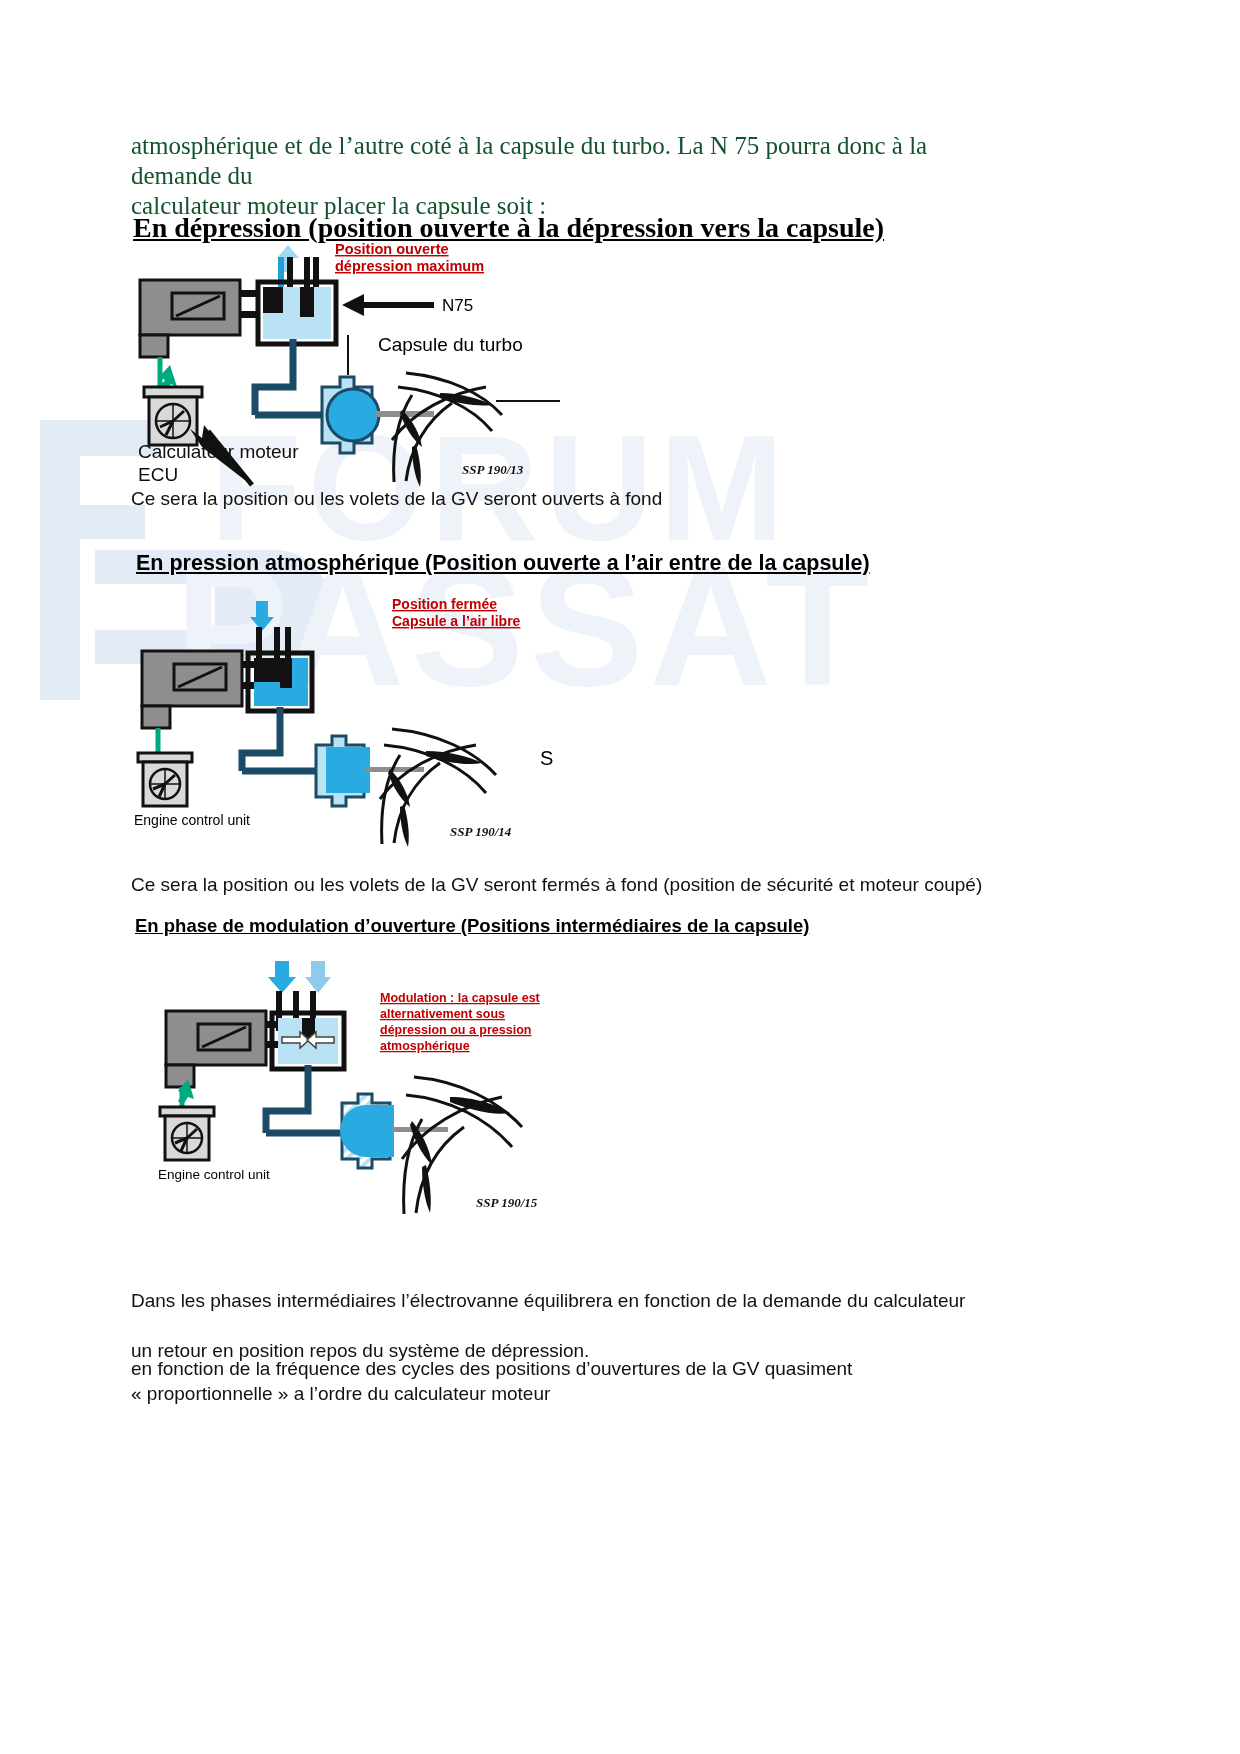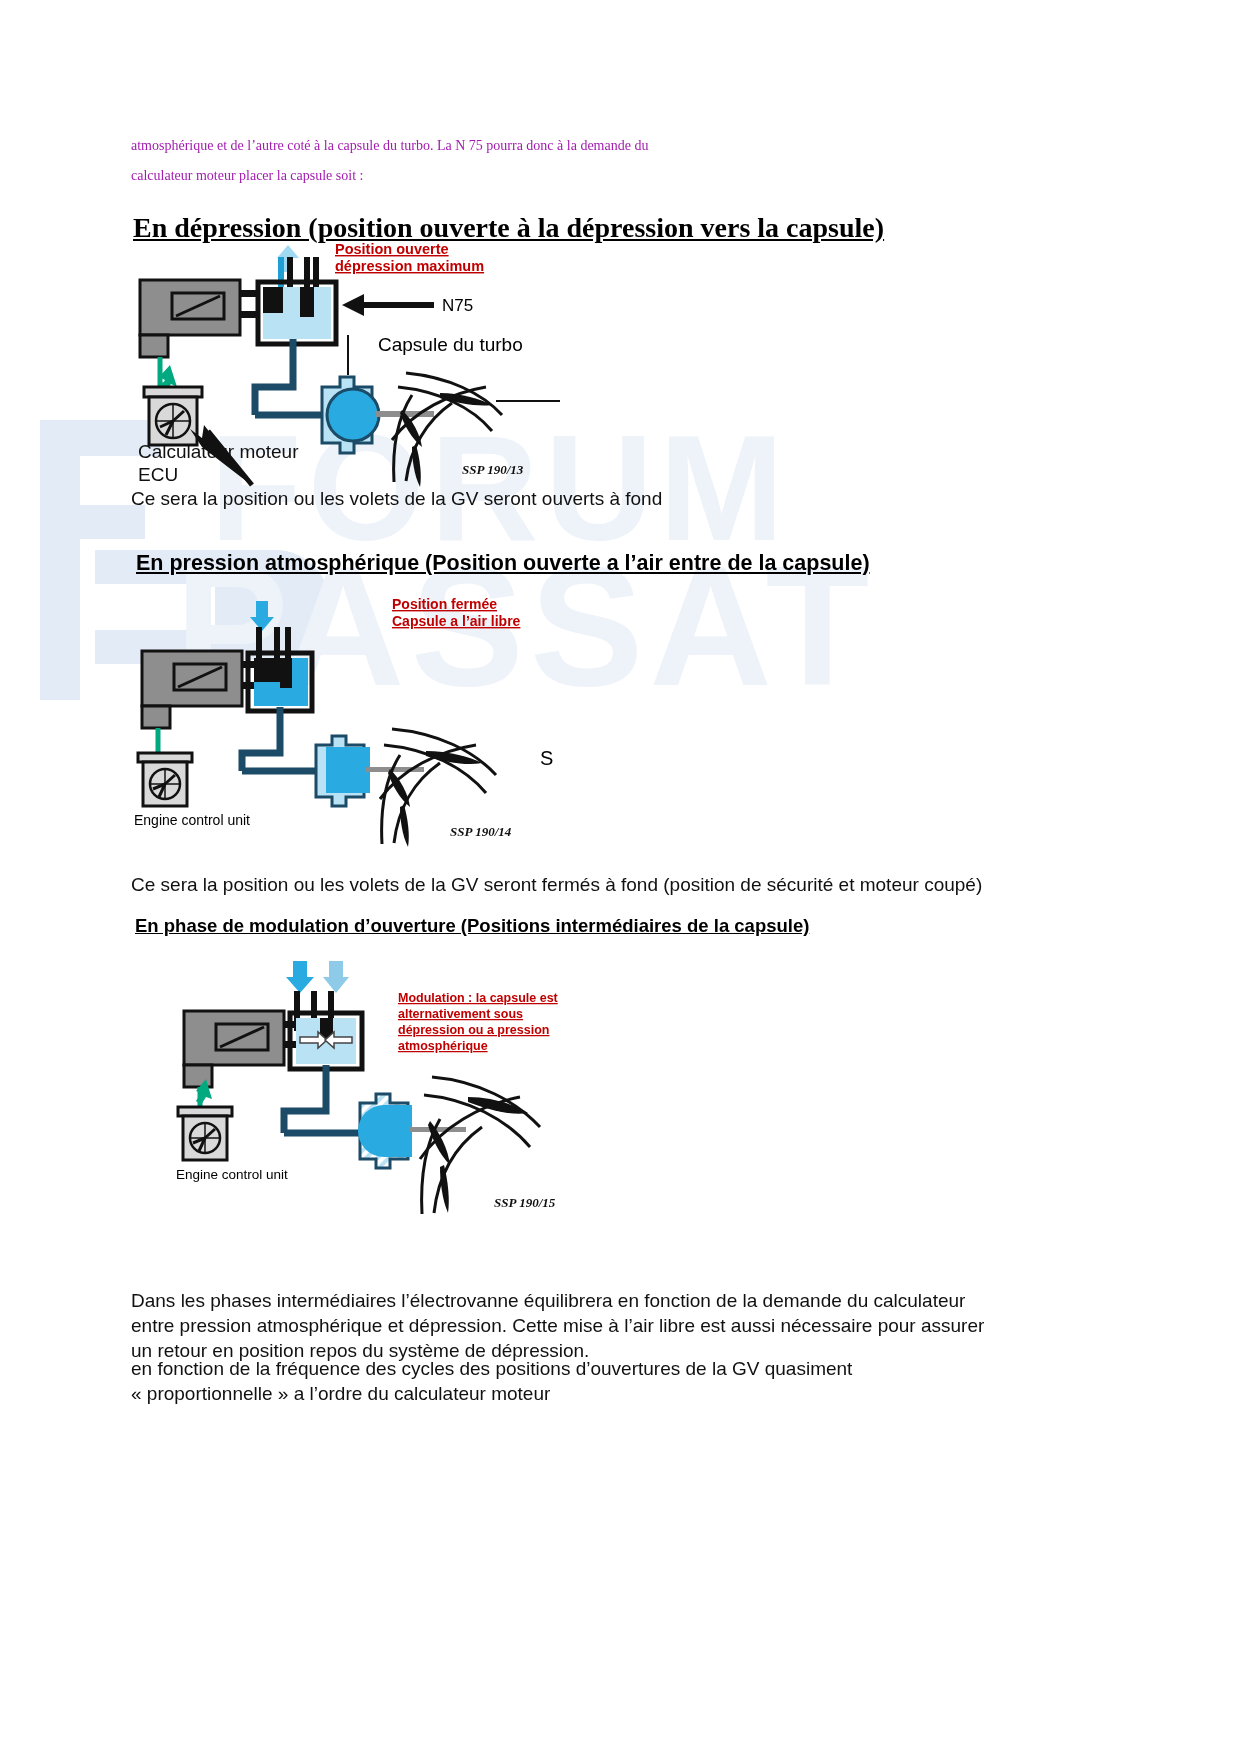--- a/index.html
+++ b/index.html
@@ -38,23 +38,23 @@
   .content {
     position: absolute;
     left: 0; top: 0;
     width: 1240px;
     z-index: 2;
   }
 
   .p-serif {
     position: absolute;
     font-family: "Liberation Serif", serif;
-    font-size: 14px;
+    font-size: 25px;
     line-height: 30px;
-    color: #a21caf;
+    color: #14532d;
   }
 
   .h-serif-bold {
     position: absolute;
     font-family: "Liberation Serif", serif;
     font-weight: bold;
     font-size: 21px;
     text-decoration: underline;
     white-space: nowrap;
   }
@@ -290,21 +290,21 @@
         </g>
 
         <text class="blacklabel" x="4" y="232" font-size="14">Engine control unit</text>
       </svg>
     </div>
 
     <div class="p-sans" style="left:131px; top:872px;">Ce sera la position ou les volets de la GV seront fermés à fond (position de sécurité et moteur coupé)</div>
 
     <div class="h-sans-bold" style="left:135px; top:915px; font-size:18.5px;">En phase de modulation d’ouverture (Positions intermédiaires de la capsule)</div>
 
-    <div class="diagram" style="left:176px; top:955px;">
+    <div class="diagram" style="left:158px; top:955px;">
       <svg width="440" height="275" viewBox="0 0 440 275">
 
         <text class="redlabel" x="222" y="47" font-size="12.5">Modulation : la capsule est</text>
         <text class="redlabel" x="222" y="63" font-size="12.5">alternativement sous</text>
         <text class="redlabel" x="222" y="79" font-size="12.5">dépression ou a pression</text>
         <text class="redlabel" x="222" y="95" font-size="12.5">atmosphérique</text>
 
         <g>
           <path d="M117 6 h14 v16 h7 l-14 16 l-14 -16 h7 z" fill="#29abe2"></path>
           <path d="M160 38 l-13 -16 h6 v-16 h14 v16 h6 z" fill="#8ecbe8"></path>
@@ -370,21 +370,21 @@
           <line x1="29" y1="168" x2="29" y2="198" stroke="#111" stroke-width="1.5"></line>
           <line x1="14" y1="183" x2="44" y2="183" stroke="#111" stroke-width="1.5"></line>
         </g>
 
         <text class="blacklabel" x="0" y="224" font-size="13.5">Engine control unit</text>
       </svg>
     </div>
 
     <div class="p-sans" style="left:131px; top:1256px; width:880px;margin-top:32px;">
       <span>Dans les phases intermédiaires l’électrovanne équilibrera en fonction de la demande du calculateur</span><br>
-      <span>entre pression atmosphérique et dépression. Cette mise à l’air libre est aussi nécessaire pour assurer</span><br>
+      <br>
       <span>un retour en position repos du système de dépression.</span>
     </div>
 
     <div class="p-sans" style="left:131px; top:1331px; width:880px;">
       <br>
       <span>en fonction de la fréquence des cycles des positions d’ouvertures de la GV quasiment</span><br>
       <span>« proportionnelle » a l’ordre du calculateur moteur</span>
     </div>
 
   </div>

